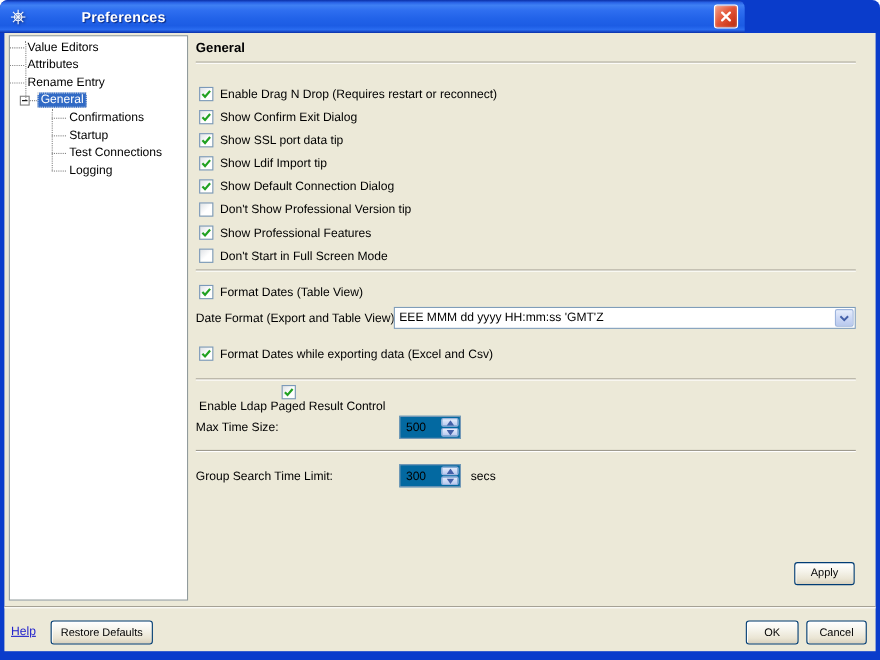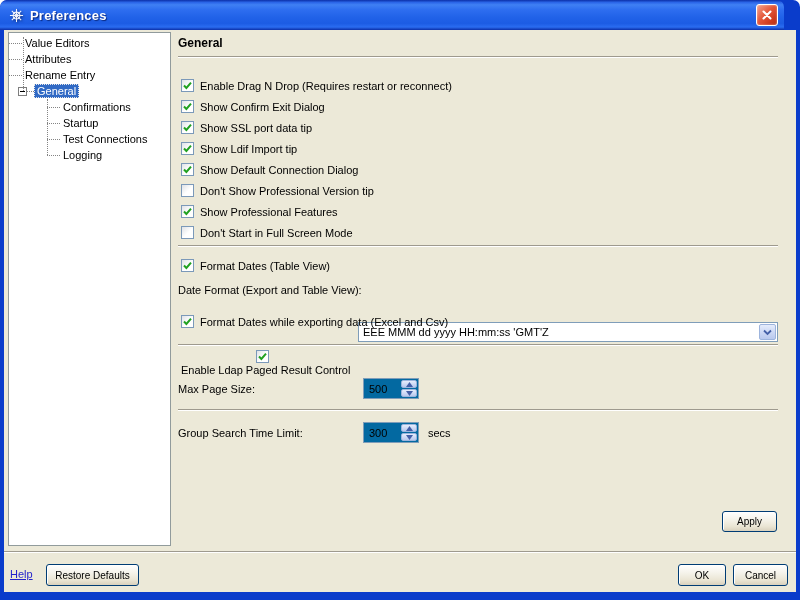--- a/index.html
+++ b/index.html
@@ -3,24 +3,24 @@
 <meta charset="utf-8">
 <style>
   * { box-sizing: border-box; margin: 0; padding: 0; }
   html,body { width:800px; height:600px; overflow:hidden; }
   body { font-family:"Liberation Sans","DejaVu Sans",sans-serif; font-size:11px; color:#000; }
 
   .window { position:relative; width:800px; height:600px; background:#0a3ccb;
             border-radius:7px 7px 0 0; overflow:hidden; }
 
   
-  .titlebar { position:absolute; left:0; top:0; width:784px; height:30px;
+  .titlebar { position:absolute; left:0; top:0; width:677px; height:30px;
     background: linear-gradient(180deg,#0b2fa8 0%,#2a65e8 8%,#3f80f4 16%,#2e6ef0 32%,
                 #2162e8 58%,#1c5ce4 78%,#2a6cf0 90%,#0b2fa8 100%);
-    border-radius:7px 7px 0 0; display:flex; align-items:center; }
+    border-radius:7px 7px 0 0; display:flex; align-items:center;gap:44px; }
   .app-icon { margin-left:8px; width:16px; height:16px; display:flex; align-items:center; justify-content:center;
               filter: drop-shadow(1px 1px 1px rgba(0,0,30,.5)); }
   .title-text { margin-left:6px; color:#fff; font-weight:bold; font-size:13px;
                 text-shadow:1px 1px 1px #09277d; letter-spacing:.2px; }
   .close-btn { position:absolute; right:6px; top:4px; width:22px; height:22px; border-radius:3px;
     border:1px solid #fff;
     background: linear-gradient(135deg,#f2a28c 0%,#e4573a 45%,#ce3a1d 75%,#b03015 100%);
     box-shadow: inset 0 0 2px rgba(255,255,255,.6);
     display:flex; align-items:center; justify-content:center; cursor:default; }
 
@@ -56,21 +56,21 @@
   .cb-row { display:flex; align-items:center; height:21px;text-align:center; }
   .cb { width:13px; height:13px; border:1px solid #7b99b9; background:linear-gradient(135deg,#dfe2e6 0%,#ffffff 55%);
         margin-right:6px; flex:0 0 auto; display:flex; align-items:center; justify-content:center; }
   .cb .check { display:none; margin-top:-1px; }
   .cb.checked .check { display:block; }
 
   .abs-row { position:absolute; display:flex; align-items:center; height:21px; }
   .field-label { line-height:14px; }
 
   .combo { position:absolute; left:358px; top:279px; width:420px; height:20px; background:#fff;
-           border:1px solid #7f9db9; display:flex; align-items:center;margin-top:43px; }
+           border:1px solid #7f9db9; display:flex; align-items:center; }
   .combo-value { flex:1; padding-left:4px; overflow:hidden; white-space:nowrap; }
   .combo-btn { width:17px; height:16px; margin-right:1px; border:1px solid #9db4dd; border-radius:2px;
     background: linear-gradient(180deg,#e6edfc 0%,#cdd9f5 50%,#b9c9ee 100%);
     display:flex; align-items:center; justify-content:center; }
 
   .spinner { position:absolute; width:56px; height:21px; background:#0369a1; border:1px solid #7f9db9;
              display:flex; }
   .spin-value { flex:1; display:flex; align-items:center; padding-left:5px; }
   .spin-btns { width:16px; display:flex; flex-direction:column; margin:1px; }
   .spin-btn { flex:1; border:1px solid #9db4dd; border-radius:2px;
@@ -280,21 +280,21 @@
   <div class="abs-row" style="left:181px; top:350px;flex-direction:column;">
     <span class="cb checked">
       <svg class="check" width="11" height="11" viewBox="0 0 11 11">
           <path d="M2 5.5 L4.4 8 L9 2.6" stroke="#21a121" stroke-width="2" fill="none"></path>
         </svg>
     </span>
     <span class="field-label">Enable Ldap Paged Result Control</span>
   </div>
 
   <div class="abs-row" style="left:178px; top:378px;">
-    <span class="field-label">Max Page Size:</span>
+    <span class="field-label">Max Time Size:</span>
   </div>
   <div class="spinner" style="left:363px; top:378px;">
     <span class="spin-value">500</span>
     <span class="spin-btns">
       <span class="spin-btn">
         <svg width="7" height="5" viewBox="0 0 7 5">
             <path d="M3.5 0 L7 5 L0 5 Z" fill="#4460a8"></path>
           </svg>
       </span>
       <span class="spin-btn">

